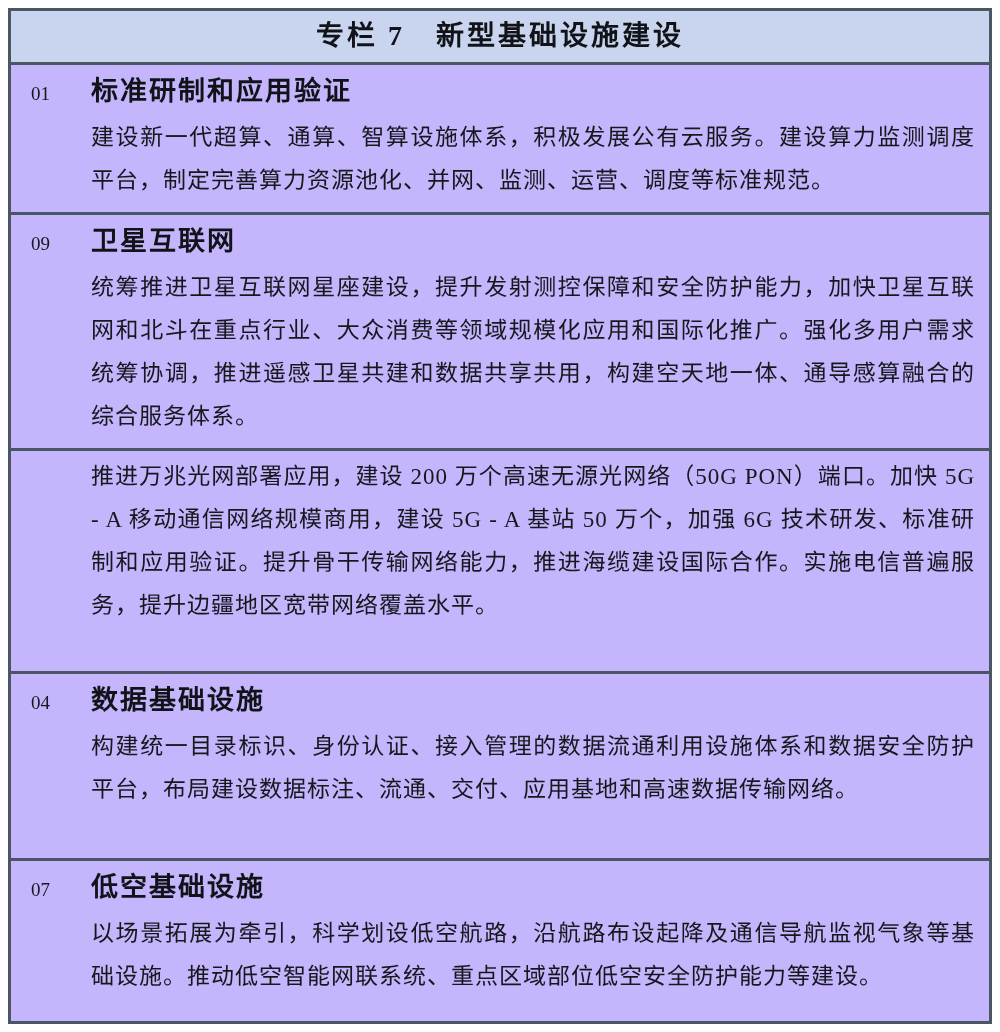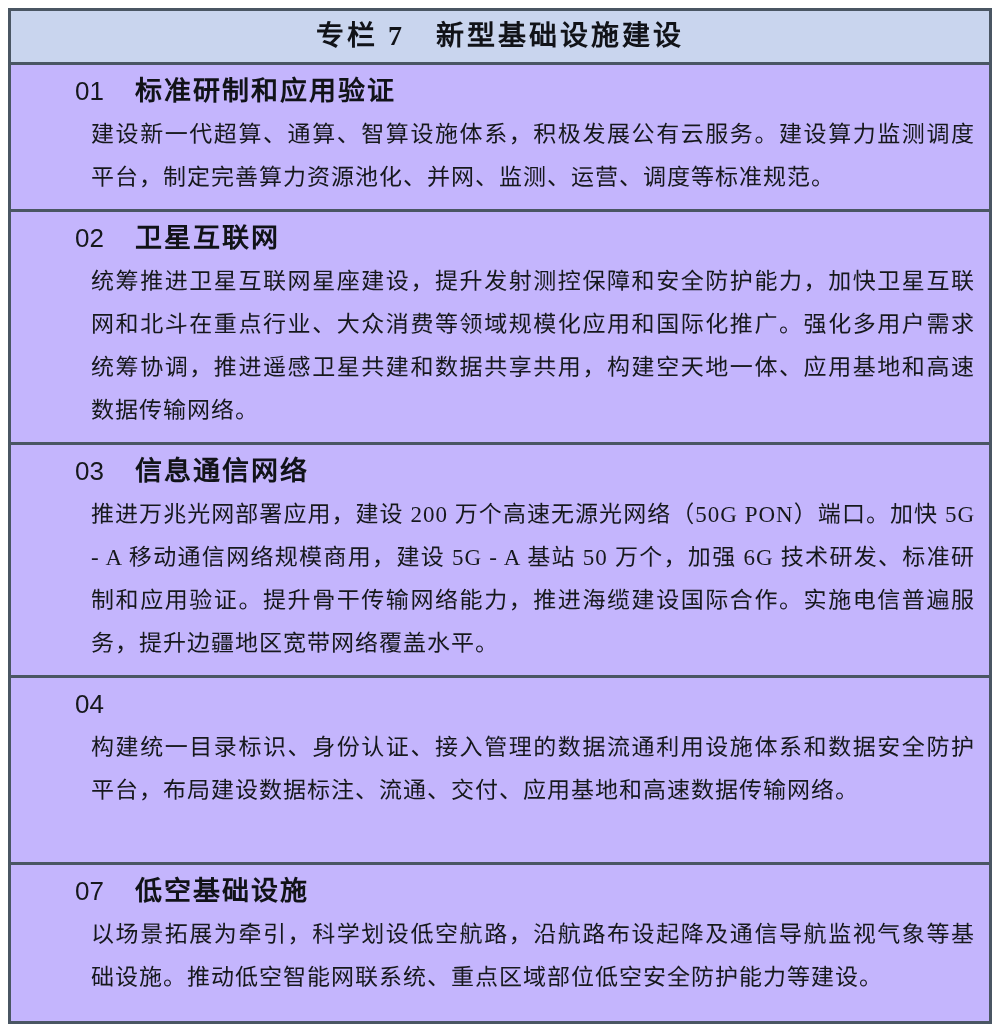--- a/index.html
+++ b/index.html
@@ -59,24 +59,23 @@
     display: flex;
     align-items: baseline;
     font-size: 27px;
     line-height: 44px;
     white-space: nowrap;
   }
   .num {
     display: inline-block;
     width: 40px;
     margin-right: 20px;
-    font-family: Liberation Sans, sans-serif;
-    font-size: 26px;
+    font-family: Liberation Serif, serif;
+    font-size: 19px;
     color: #16181c;
-    margin-left: 44px;
   }
   .heading {
     font-weight: bold;
     letter-spacing: 2px;
     color: #111318;
   }
   .body-text {
     margin: 0 0 4px 60px;
     font-size: 23px;
     line-height: 43px;
@@ -101,37 +100,34 @@
   <section class="section s0">
     <div class="section-head">
       <span class="num">01</span>
       <span class="heading">标准研制和应用验证</span>
     </div>
     <p class="body-text">建设新一代超算、通算、智算设施体系，积极发展公有云服务。建设算力监测调度平台，制定完善算力资源池化、并网、监测、运营、调度等标准规范。</p>
   </section>
 
   <section class="section s1">
     <div class="section-head">
-      <span class="num">02</span>
+      <span class="num">09</span>
       <span class="heading">卫星互联网</span>
     </div>
-    <p class="body-text">统筹推进卫星互联网星座建设，提升发射测控保障和安全防护能力，加快卫星互联网和北斗在重点行业、大众消费等领域规模化应用和国际化推广。强化多用户需求统筹协调，推进遥感卫星共建和数据共享共用，构建空天地一体、应用基地和高速数据传输网络。</p>
+    <p class="body-text">统筹推进卫星互联网星座建设，提升发射测控保障和安全防护能力，加快卫星互联网和北斗在重点行业、大众消费等领域规模化应用和国际化推广。强化多用户需求统筹协调，推进遥感卫星共建和数据共享共用，构建空天地一体、通导感算融合的综合服务体系。</p>
   </section>
 
   <section class="section s2">
-    <div class="section-head">
-      <span class="num">03</span>
-      <span class="heading">信息通信网络</span>
-    </div>
     <p class="body-text">推进万兆光网部署应用，建设 200 万个高速无源光网络（50G PON）端口。加快 5G - A 移动通信网络规模商用，建设 5G - A 基站 50 万个，加强 6G 技术研发、标准研制和应用验证。提升骨干传输网络能力，推进海缆建设国际合作。实施电信普遍服务，提升边疆地区宽带网络覆盖水平。</p>
   </section>
 
   <section class="section s3">
     <div class="section-head">
       <span class="num">04</span>
+      <span class="heading">数据基础设施</span>
     </div>
     <p class="body-text">构建统一目录标识、身份认证、接入管理的数据流通利用设施体系和数据安全防护平台，布局建设数据标注、流通、交付、应用基地和高速数据传输网络。</p>
   </section>
 
   <section class="section s4">
     <div class="section-head">
       <span class="num">07</span>
       <span class="heading">低空基础设施</span>
     </div>
     <p class="body-text">以场景拓展为牵引，科学划设低空航路，沿航路布设起降及通信导航监视气象等基础设施。推动低空智能网联系统、重点区域部位低空安全防护能力等建设。</p>

